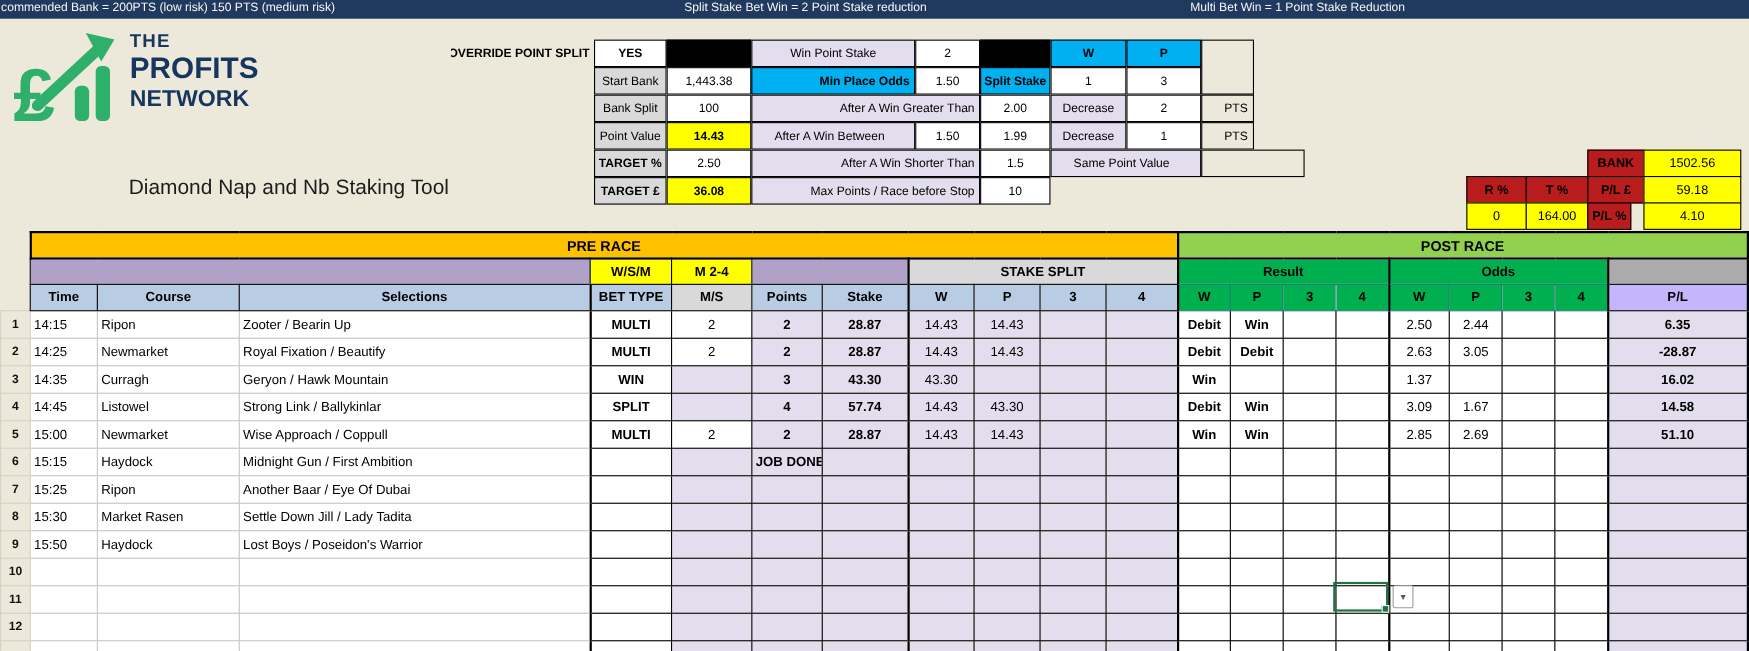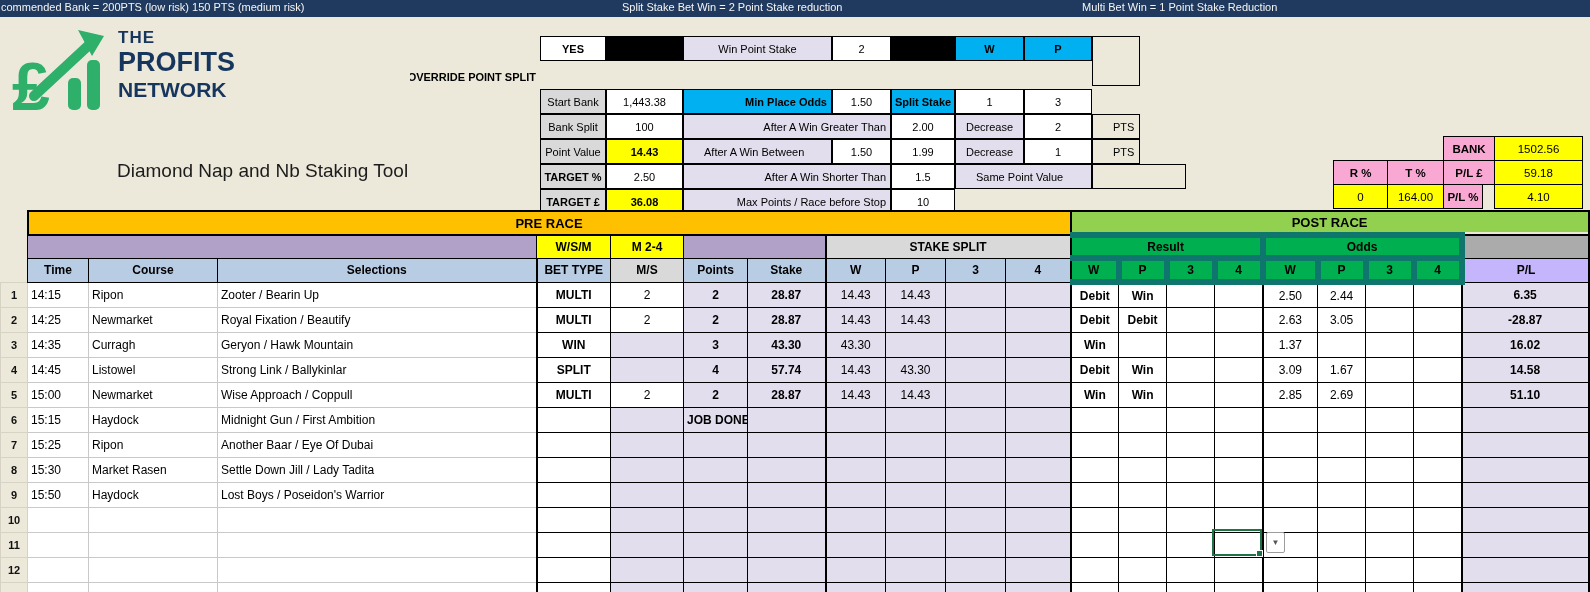--- a/index.html
+++ b/index.html
@@ -14,50 +14,50 @@
   .logo-text{position:absolute;left:106px;top:3px;color:#17365D;font-weight:bold;line-height:1;}
   .lt1{font-size:17px;letter-spacing:1px}.lt2{font-size:27px;margin-top:3px}.lt3{font-size:21px;margin-top:3px}
   
   #title{position:absolute;left:117px;top:160px;font-size:19px;color:#1c1c1c;}
   
   #settings{position:absolute;left:410px;top:36px;}
   .srow{display:flex;}
   .sc{box-sizing:border-box;height:25px;border:1px solid #000;background:#fff;
       display:flex;align-items:center;justify-content:center;font-size:11px;flex:0 0 auto;
       white-space:nowrap;overflow:hidden;}
-  .nob{border:none;background:transparent;margin-top:28px;}
+  .nob{border:none;background:transparent;}
   .gray{background:#D9D9D9}.lav{background:#E3DEED}.cyan{background:#00B0F0}
   .yel{background:#FFFF00}.blk{background:#000}.beige{background:#ECE9DB}
   .b{font-weight:bold}
   .ral{justify-content:flex-end;padding-right:4px}.lal{justify-content:flex-start;padding-left:20px}
   .sp{border:none;background:transparent;}
   #after-p-box{position:absolute;left:682px;top:0;width:48px;height:50px;border:1px solid #000;box-sizing:border-box;}
   
   .sum{position:absolute;box-sizing:border-box;height:25px;border:1px solid #000;
        display:flex;align-items:center;justify-content:center;font-size:11.5px;}
-  .sblue-bg{background:#f9a8d4}
+  .sblue-bg{background:#b91c1c}
   
   #sheet{position:absolute;left:0;top:210px;}
   table{border-collapse:collapse;table-layout:fixed;width:1588px;}
   td{height:25px;padding:0 3px;font-size:12px;text-align:center;white-space:nowrap;overflow:hidden;box-sizing:border-box;}
   thead td{font-weight:bold;}
   tr.band td{height:24px;font-size:13px;}
   tr.sub td{height:23px;font-size:12px;}
   tr.cols td{height:24px;}
   .g{background:#ECE9DB;border:1px solid #D6D2C4;font-weight:bold;font-size:11px;color:#111;}
   .gn{background:#ECE9DB;border:none;}
   .ltc{background:#fff;border:1px solid #C9C9C9;}
   .w{background:#fff;border:1px solid #000;}
   .lv{background:#E3DEED;border:1px solid #000;}
   .pre{background:#FFC000;border:2px solid #000;}
   .post{background:#92D050;border:2px solid #000;}
   .purp{background:#B1A0C7;border:1px solid #000;}
   .ylw{background:#FFFF00;border:1px solid #000;}
   .sgray{background:#D9D9D9;border:1px solid #000;}
-  .grn{background:#00B050;border:6px solid #0f766e;margin-top:20px;}
+  .grn{background:#00B050;border:1px solid #0f766e;margin-top:20px;}
   .dgray{background:#ABABAB;border:1px solid #000;}
   .plh{background:#c4b5fd;border:1px solid #000;}
   .sblue{background:#B8CCE4;border:1px solid #000;}
   .tl{text-align:left}.tr{text-align:left;padding-right:6px}
   .bl2{border-left:2px solid #000}.br2{border-right:2px solid #000}
   
   #selcell{position:absolute;left:1212px;top:529px;width:50px;height:27px;
            border:2px solid #1F7246;box-sizing:border-box;background:transparent;}
   #selcell .handle{position:absolute;right:-3px;bottom:-3px;width:5px;height:5px;background:#1F7246;border:1px solid #fff;}
   #dd{position:absolute;left:1266px;top:532px;width:19px;height:21px;background:#fff;

